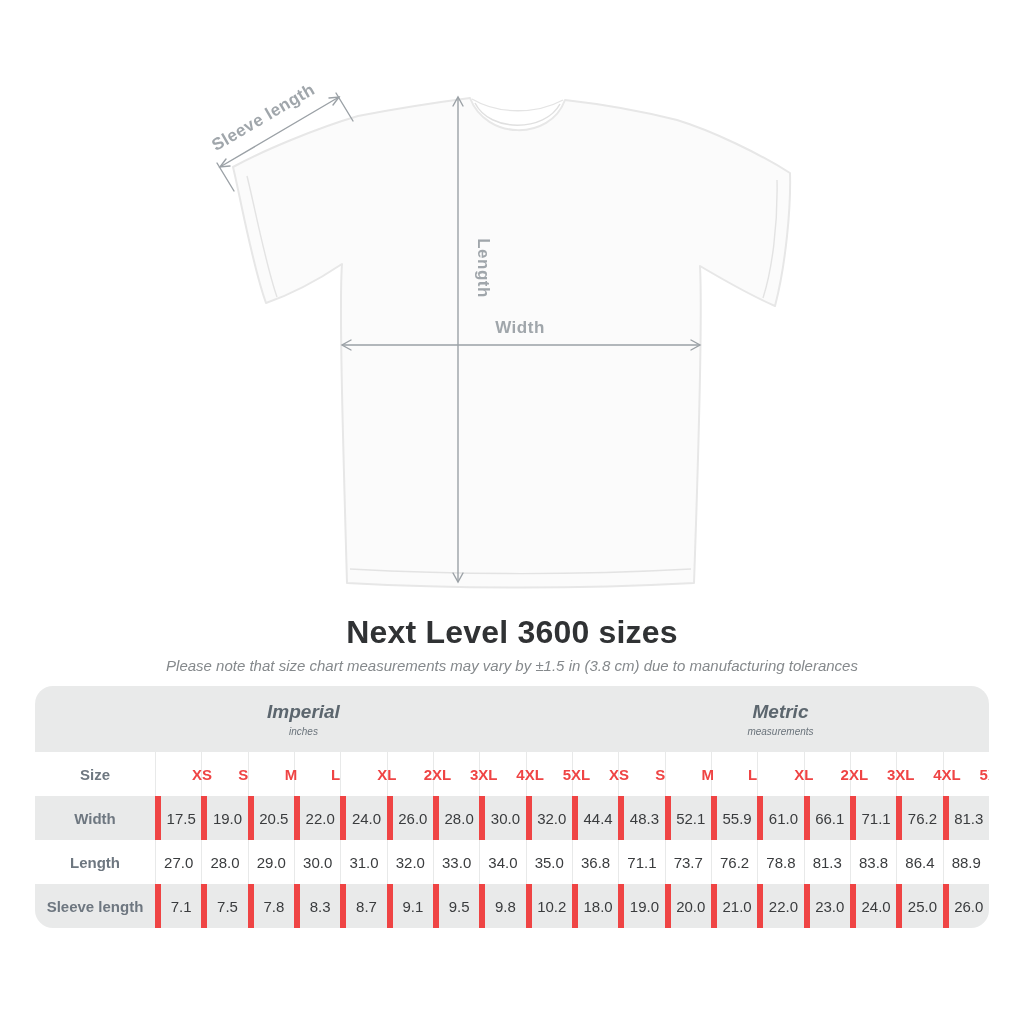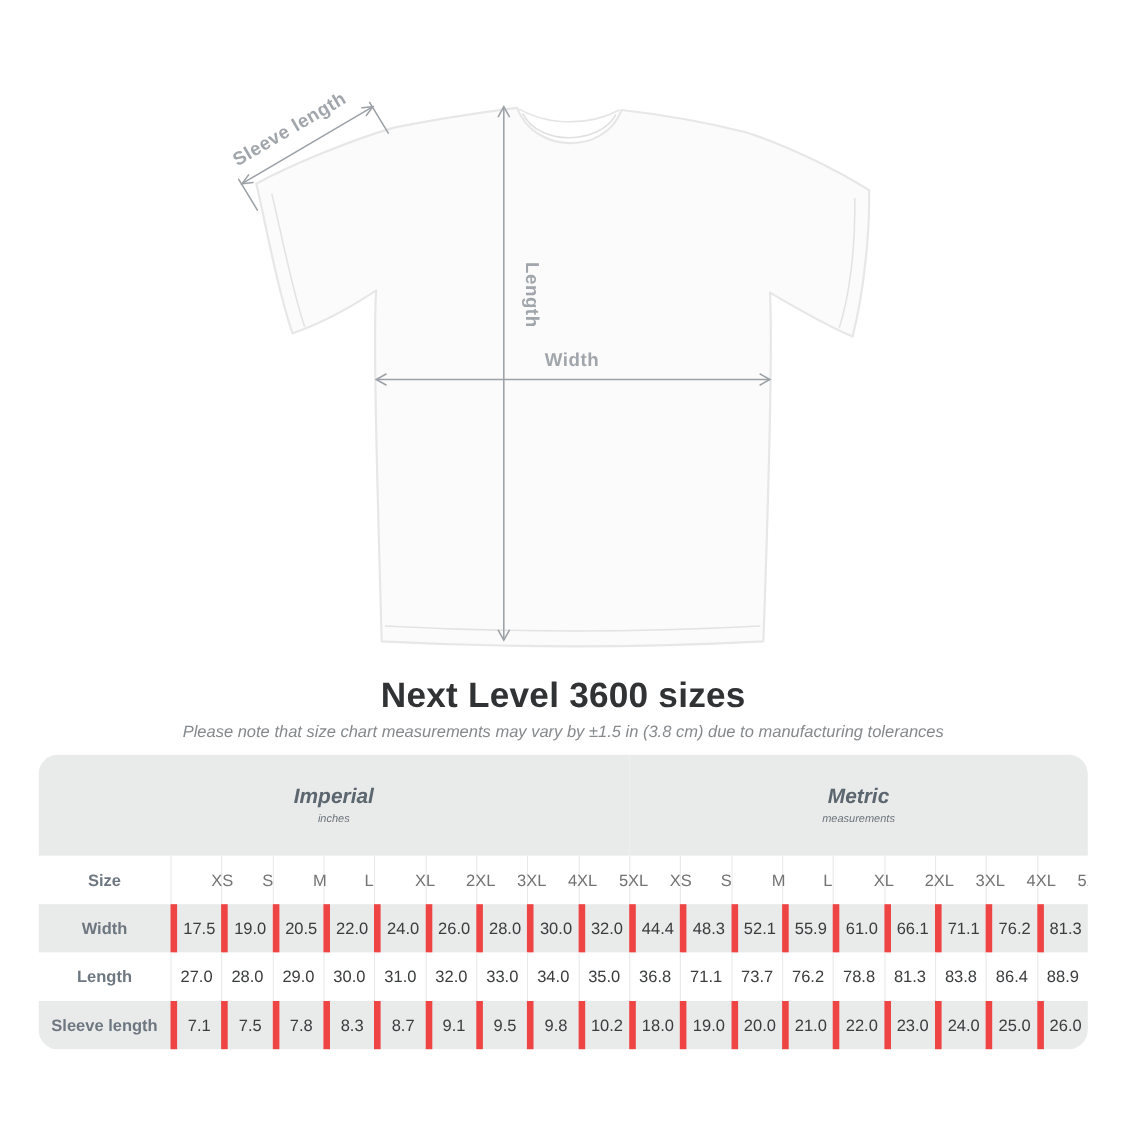--- a/index.html
+++ b/index.html
@@ -15,33 +15,33 @@
   .heading{position:absolute;left:0;top:614px;width:1024px;text-align:center;}
   .heading h1{margin:0;font-size:32px;font-weight:bold;color:#303234;letter-spacing:.2px;}
   .heading p{margin:6px 0 0 0;font-size:15px;font-style:italic;color:#85898c;}
   
   .table-wrap{
     position:absolute;left:35px;top:686px;width:954px;
     border-radius:18px;overflow:hidden;background:#ffffff;
   }
   table.size-table{width:100%;border-collapse:separate;border-spacing:0;table-layout:fixed;}
   .size-table col.c-size{width:120px;}
-  .size-table tr.group-row{height:92px;background:#e9eaea;}
+  .size-table tr.group-row{height:66px;background:#e9eaea;}
   .size-table tr.group-row td{text-align:center;vertical-align:middle;padding:0;}
   .group-name{display:block;font-size:19px;font-weight:bold;font-style:italic;color:#5c666e;}
   .group-unit{display:block;margin-top:3px;font-size:10px;font-style:italic;color:#6a737b;}
   .size-table tr{height:44px;}
   .size-table tr.size-row{background:#ffffff;}
   .size-table tr.r-gray{background:#e9eaea;}
   .size-table tr.r-white{background:#ffffff;}
   .size-table th,.size-table td{
     padding:0;text-align:center;vertical-align:middle;font-size:15px;
   }
   .size-table th.size-col{font-weight:bold;color:#6e7780;}
-  .size-table th.col-h{font-weight:normal;color:#737373;padding-left:36px;}
+  .size-table th.col-h{font-weight:bold;color:#ef4444;padding-left:36px;}
   .size-table td.num{color:#3a3c3e;font-weight:normal;}
   .size-table tr.size-row th + th,
   .size-table tr.r-white th + td,
   .size-table tr.r-white td + td{border-left:1px solid #e8e9e9;}
   .size-table tr.r-gray th + td,
   .size-table tr.r-gray td + td{border-left:6px solid #ef4444;}
 </style>
 </head>
 <body>
 

